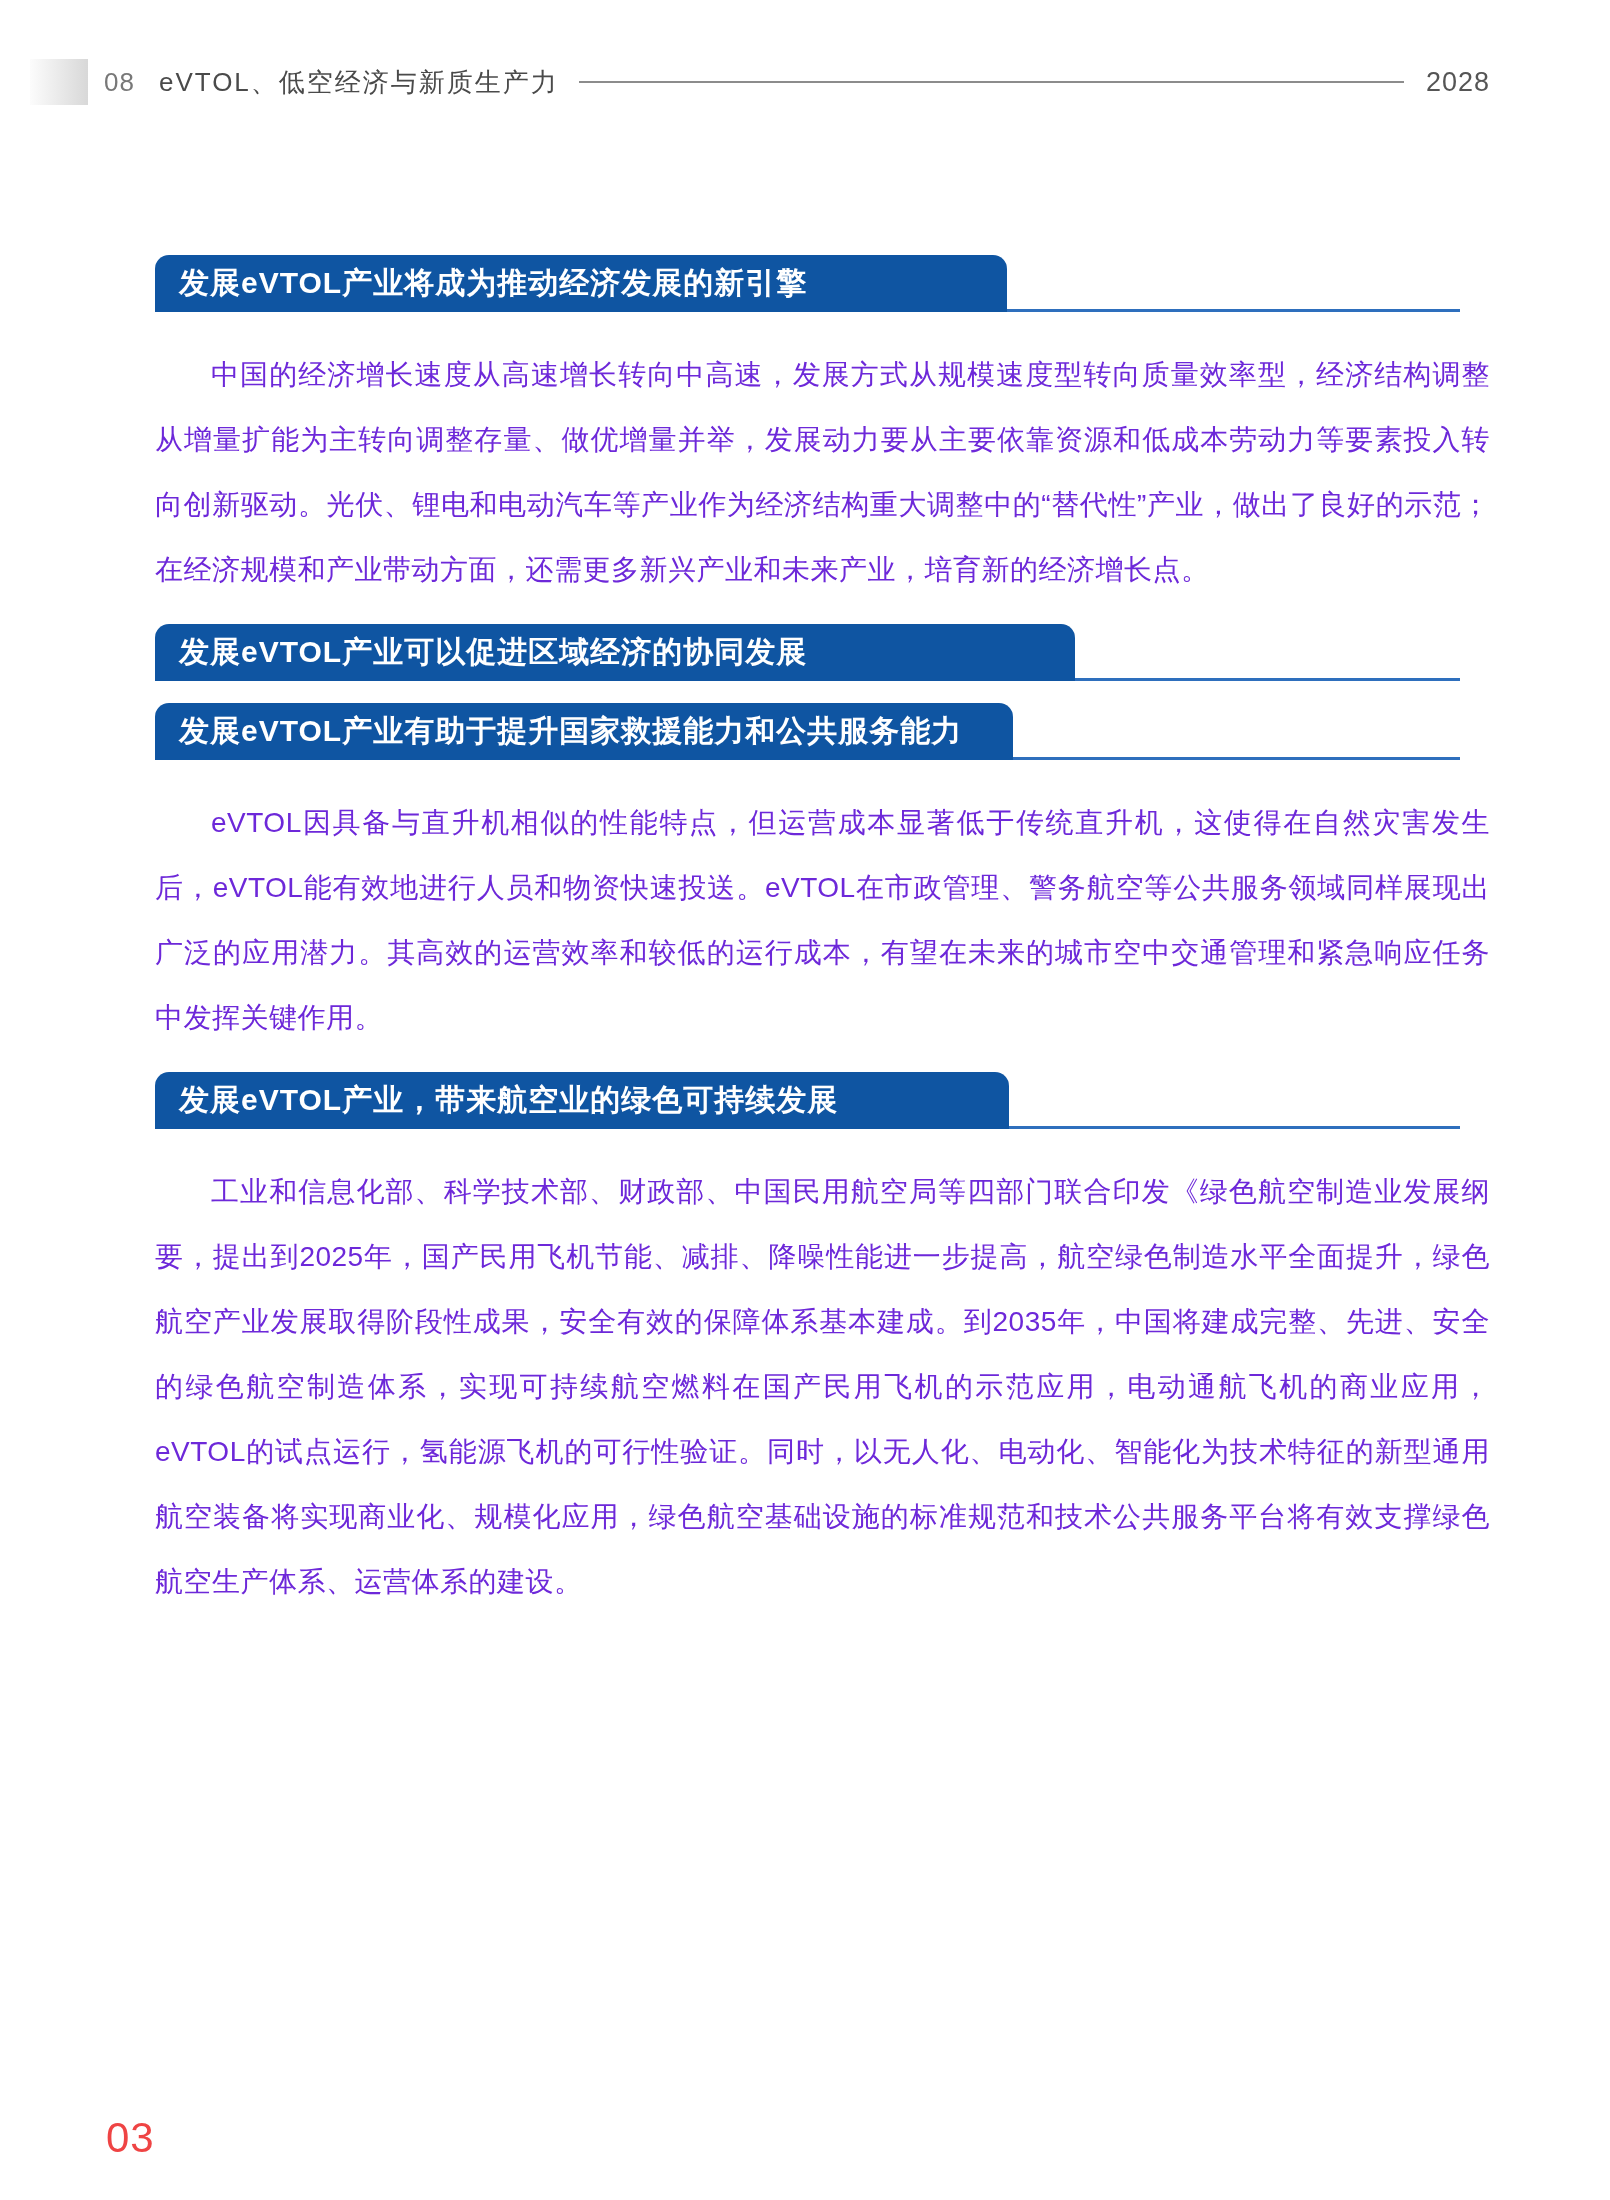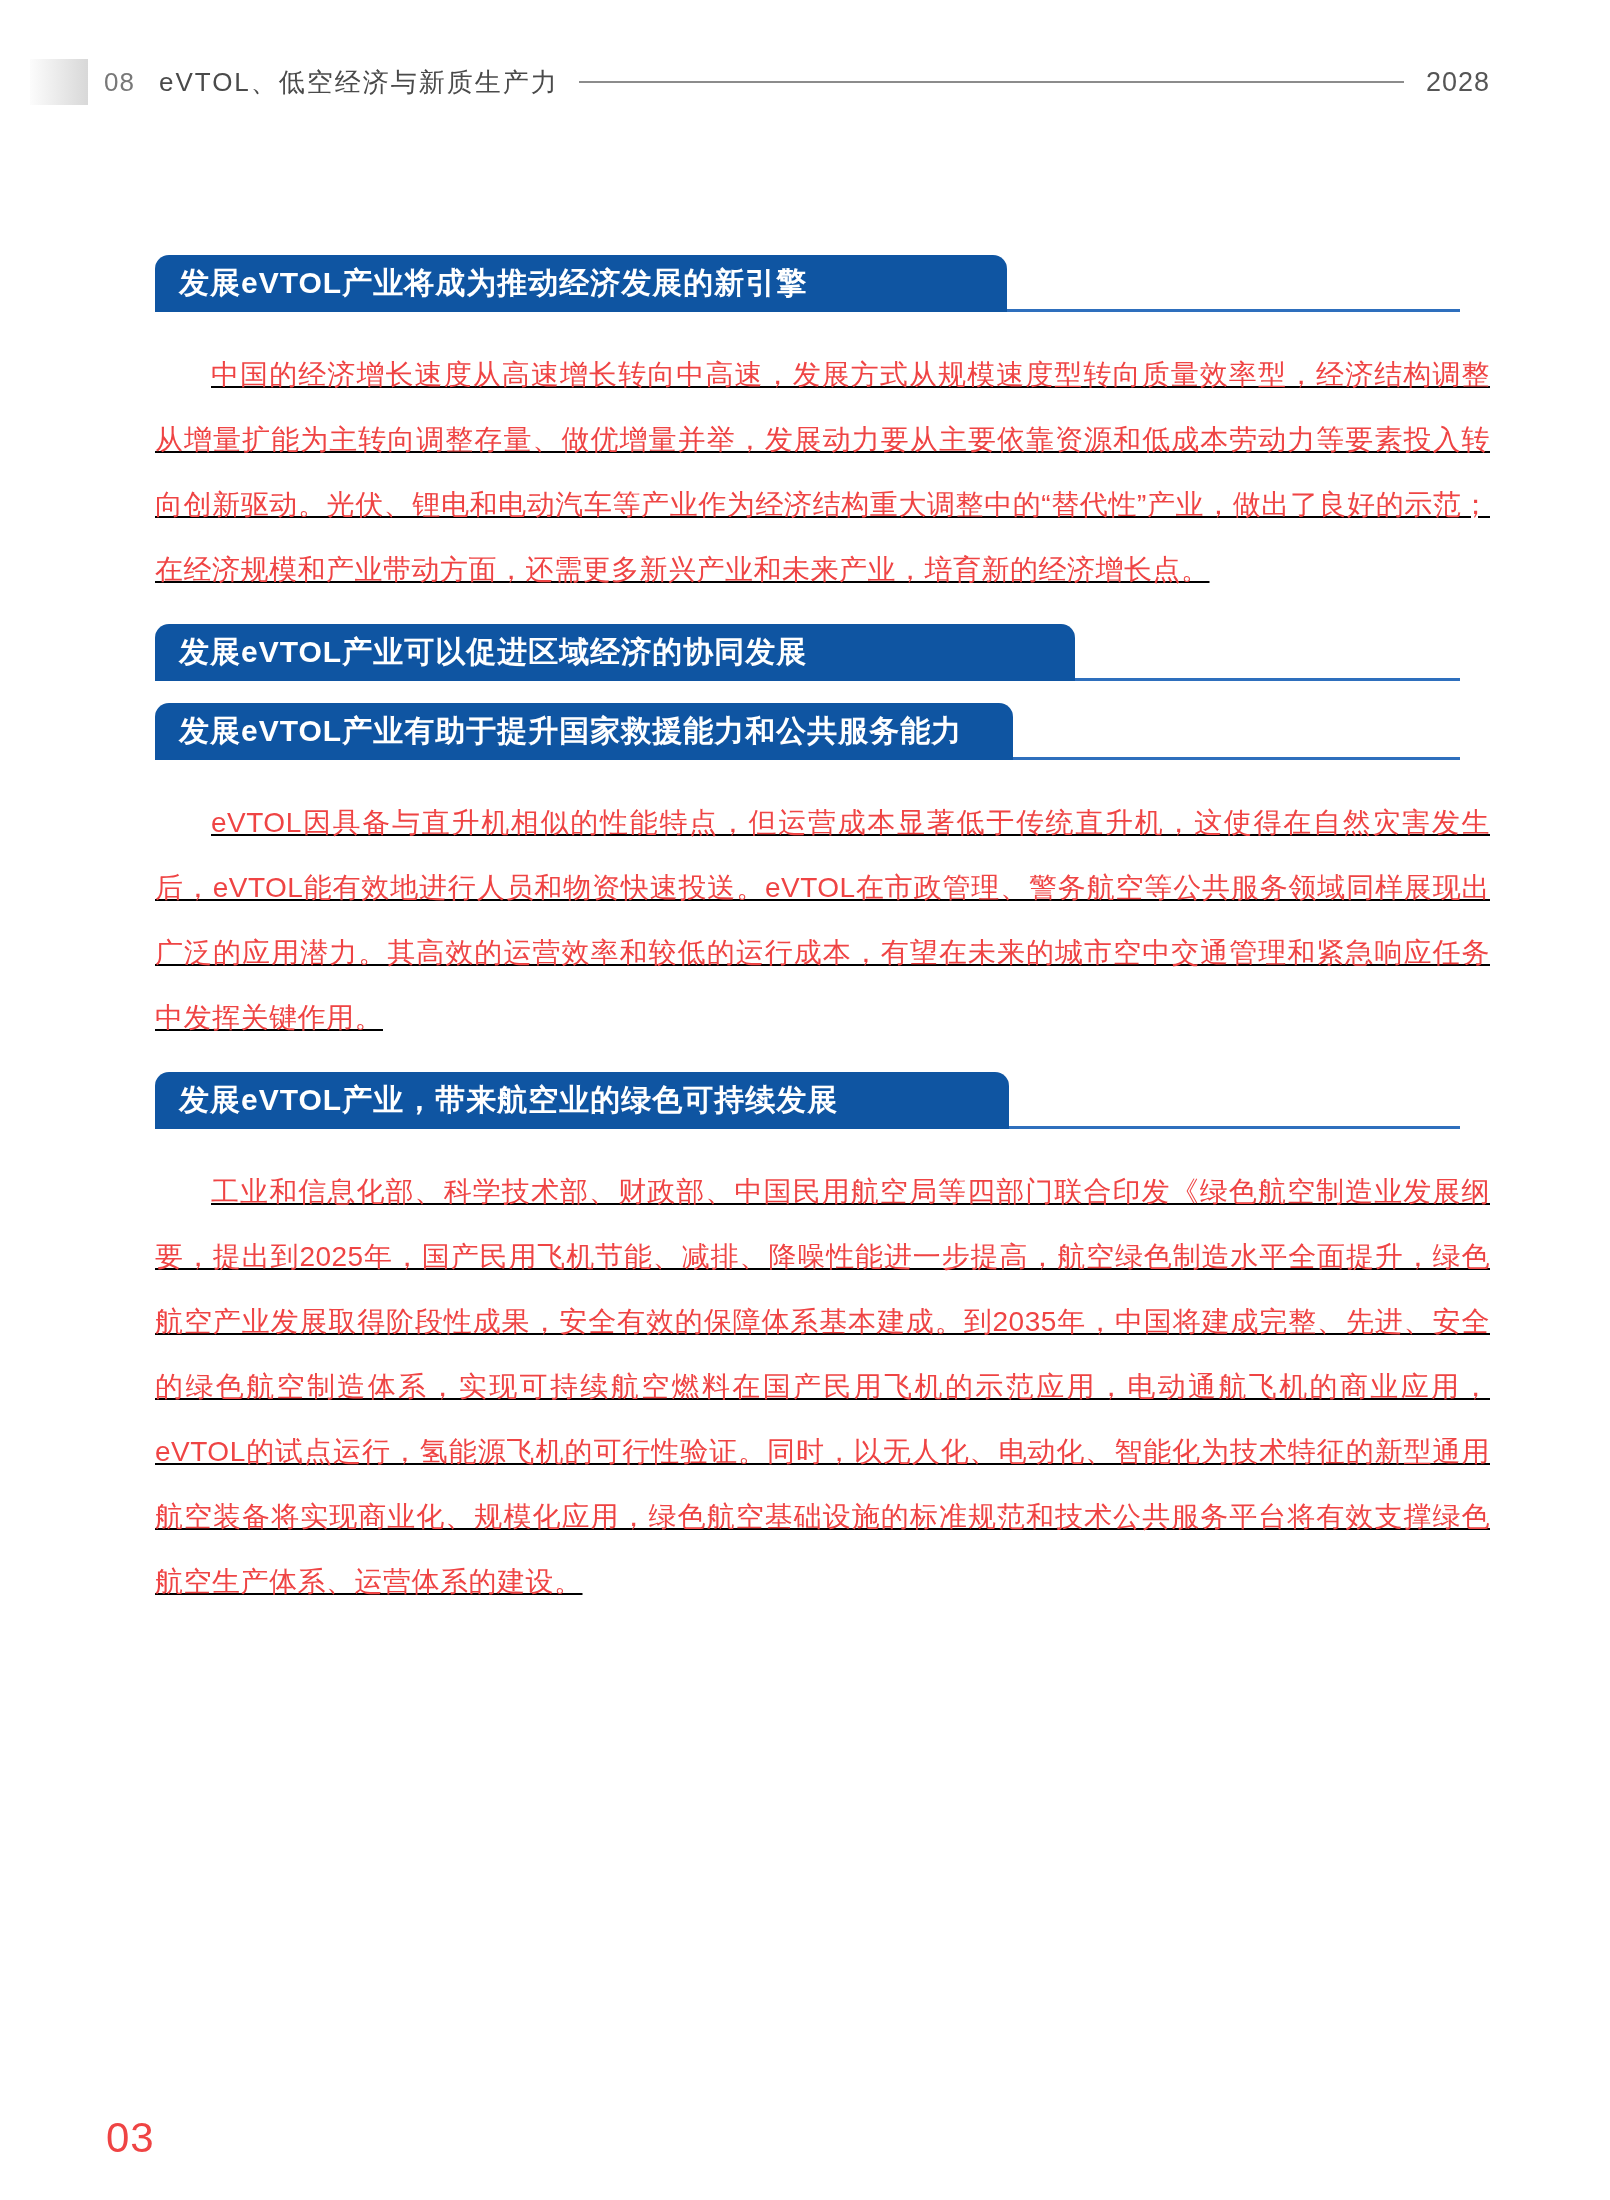--- a/index.html
+++ b/index.html
@@ -31,42 +31,42 @@
   .header-line {
     flex:1 1 auto; height:0; border-top:2px solid #8c8c8c;
     margin:0 22px 0 20px;
   }
   .header-year { color:#555555; font-size:27px; flex:0 0 auto; letter-spacing:1px; }
 
   
   .content {
     position:absolute; top:255px; left:155px; width:1335px;
   }
-  .section { margin-bottom:22px;text-decoration:underline; }
+  .section { margin-bottom:22px; }
 
   .banner-row { position:relative; height:57px; }
   .banner-underline {
     position:absolute; left:0; bottom:0; height:3px; width:1305px;
     background:#2e6fbd;
   }
   .banner {
     position:absolute; left:0; top:0; height:57px;
     background:#0f55a2;
     border-radius:14px 14px 0 0;
     color:#ffffff; font-weight:bold; font-size:30px;
     display:flex; align-items:center;
     padding-left:24px; box-sizing:border-box;
     letter-spacing:1px;
     z-index:1;
   }
 
   .para {
     margin:0; padding-top:30px;
     font-size:28px; line-height:65px;
-    color:#ef4444;
+    color:#6d28d9;
     text-align:justify;
     text-indent:2em;
     letter-spacing:0.5px;
   }
 
   
   .page-num {
     position:absolute; left:106px; top:2072px;
     font-size:42px; color:#ef4444; letter-spacing:1px;margin-top:42px;
   }

